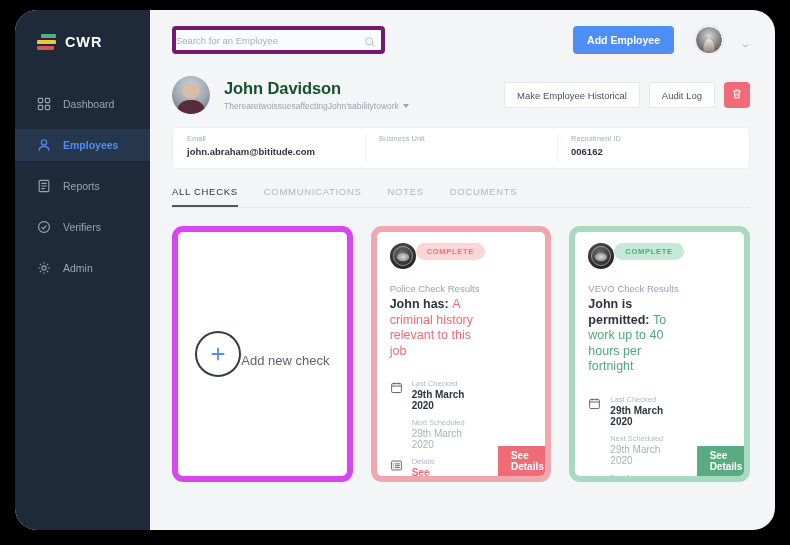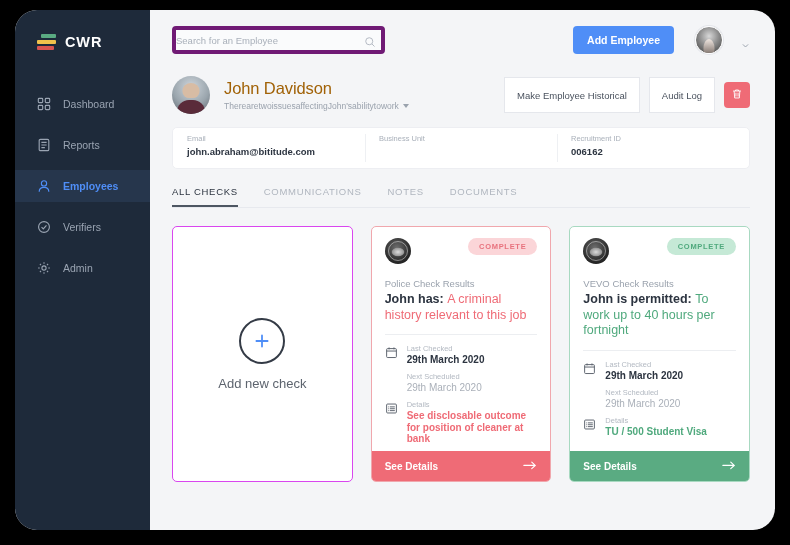--- a/index.html
+++ b/index.html
@@ -128,30 +128,30 @@
     content:""; position:absolute; left:50%; top:18%; transform:translateX(-50%);
     width:17px; height:15px; border-radius:50% 50% 42% 42%;
     background:#d8bca4;
   }
   .avatar-lg::after {
     content:""; position:absolute; left:50%; top:62%; transform:translateX(-50%);
     width:28px; height:20px; border-radius:12px 12px 0 0;
     background:#5a2b3a;
   }
   .emp-meta { margin-left: 14px; }
-  .emp-name { font-size: 16.5px; color: #a16207; font-weight: normal; letter-spacing: -0.1px; }
+  .emp-name { font-size: 16.5px; color: #14532d; font-weight: bold; letter-spacing: -0.1px; }
   .emp-sub {
     font-size: 8.5px; color: #9aa2ad; margin-top: 3px;
     display: flex; align-items: center; gap: 4px;
   }
   .emp-sub .tri { width: 0;height: 0;border-left: 3.5px solid transparent;border-right: 3.5px solid transparent;border-top: 4px solid #9aa2ad; }
   .emp-actions { margin-left: auto; display: flex; align-items: center; gap: 9px; }
   .btn-ghost {
     background: #fff; border: 1px solid #e5e7ec; border-radius: 0;
-    height: 36px; padding: 0 12px; font-size: 9.5px; color: #4a525e;
+    height: 26px; padding: 0 12px; font-size: 9.5px; color: #4a525e;
     font-family: "Liberation Sans", sans-serif; cursor: pointer;
   }
   .btn-danger {
     background: #ef6b76; border: none; border-radius: 4px;
     width: 26px; height: 26px; display: flex; align-items: center; justify-content: center;
     cursor: pointer;
   }
 
   
   .info-strip {
@@ -174,23 +174,23 @@
   }
   .tab {
     font-size: 9.5px; letter-spacing: 0.7px; color: #b0b6bf;
     padding-bottom: 8px; cursor: pointer; font-weight: normal;
   }
   .tab.active { color: #2c3440; border-bottom: 2px solid #4d5662; }
 
   
   .cards { display: flex; gap: 18px; margin-top: 18px; }
   .card {
-    width: 184px; background: #fff; border-radius: 5px;
-    border: 1px solid #d946ef;
-    display: flex; flex-direction: column;
+    width: 184px; background: #fff; border-radius: 11px;
+    border: 6px solid #d946ef;
+    display: flex; flex-direction: row;
     overflow: hidden;
   }
   .card.add-new {
     height: 256px; align-items: center; justify-content: center;
   }
   .plus-circle {
     width: 46px; height: 46px; border-radius: 50%;
     border: 2px solid #343b46;
     display: flex; align-items: center; justify-content: center;
   }
@@ -278,38 +278,38 @@
           <svg viewBox="0 0 16 16" fill="none" stroke="#9aa4b2" stroke-width="1.3">
             <rect x="1.5" y="1.5" width="5" height="5" rx="1"></rect>
               <rect x="9.5" y="1.5" width="5" height="5" rx="1"></rect>
             <rect x="1.5" y="9.5" width="5" height="5" rx="1"></rect>
               <rect x="9.5" y="9.5" width="5" height="5" rx="1"></rect>
           </svg>
         </span>
         <span>Dashboard</span>
       </div>
 
+      <div class="nav-item active">
+        <span class="ico">
+          <svg viewBox="0 0 16 16" fill="none" stroke="#4f8ef7" stroke-width="1.3">
+            <circle cx="8" cy="5" r="3"></circle>
+              <path d="M2.5 14.5c0-3 2.4-5 5.5-5s5.5 2 5.5 5"></path>
+          </svg>
+        </span>
+        <span>Employees</span>
+      </div>
+
       <div class="nav-item">
         <span class="ico">
           <svg viewBox="0 0 16 16" fill="none" stroke="#9aa4b2" stroke-width="1.3">
             <rect x="2.5" y="1.5" width="11" height="13" rx="1.5"></rect>
             <path d="M5 5h6M5 8h6M5 11h4"></path>
           </svg>
         </span>
         <span>Reports</span>
-      </div>
-
-      <div class="nav-item active">
-        <span class="ico">
-          <svg viewBox="0 0 16 16" fill="none" stroke="#4f8ef7" stroke-width="1.3">
-            <circle cx="8" cy="5" r="3"></circle>
-              <path d="M2.5 14.5c0-3 2.4-5 5.5-5s5.5 2 5.5 5"></path>
-          </svg>
-        </span>
-        <span>Employees</span>
       </div>
 
       <div class="nav-item">
         <span class="ico">
           <svg viewBox="0 0 16 16" fill="none" stroke="#9aa4b2" stroke-width="1.3">
             <circle cx="8" cy="8" r="6.2"></circle>
               <path d="M5.2 8.2l2 2 3.6-4"></path>
           </svg>
         </span>
         <span>Verifiers</span>

